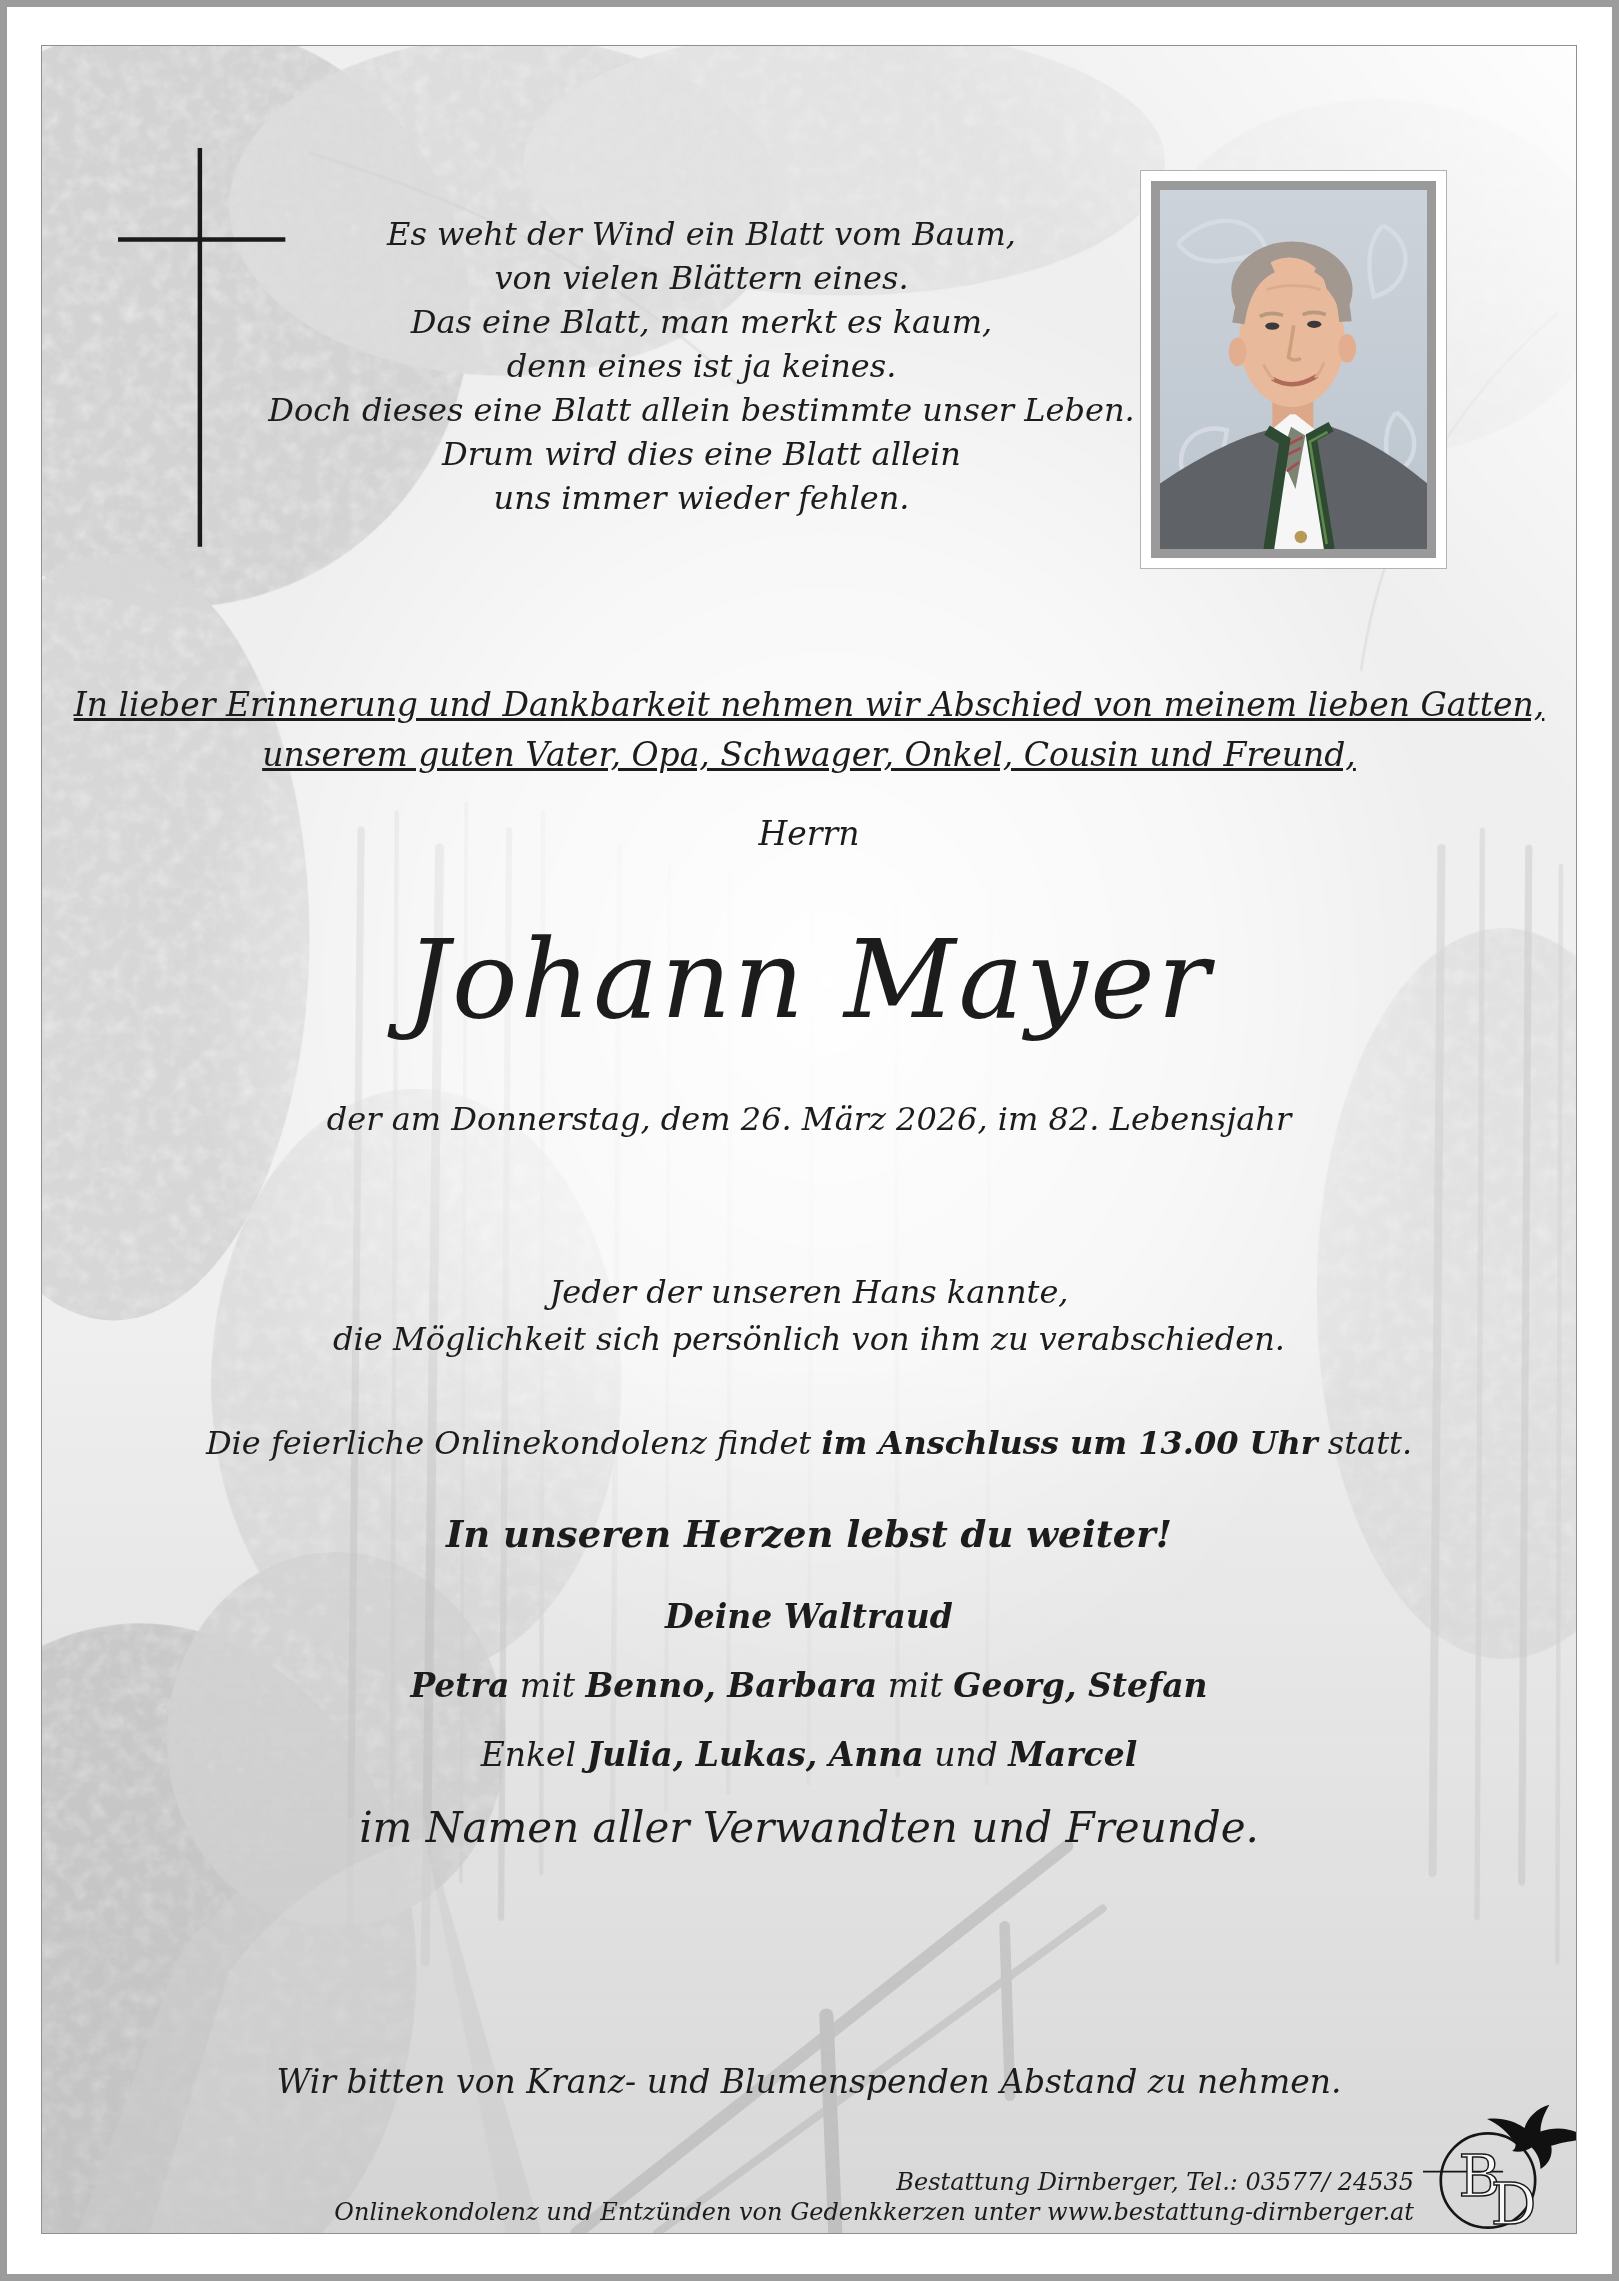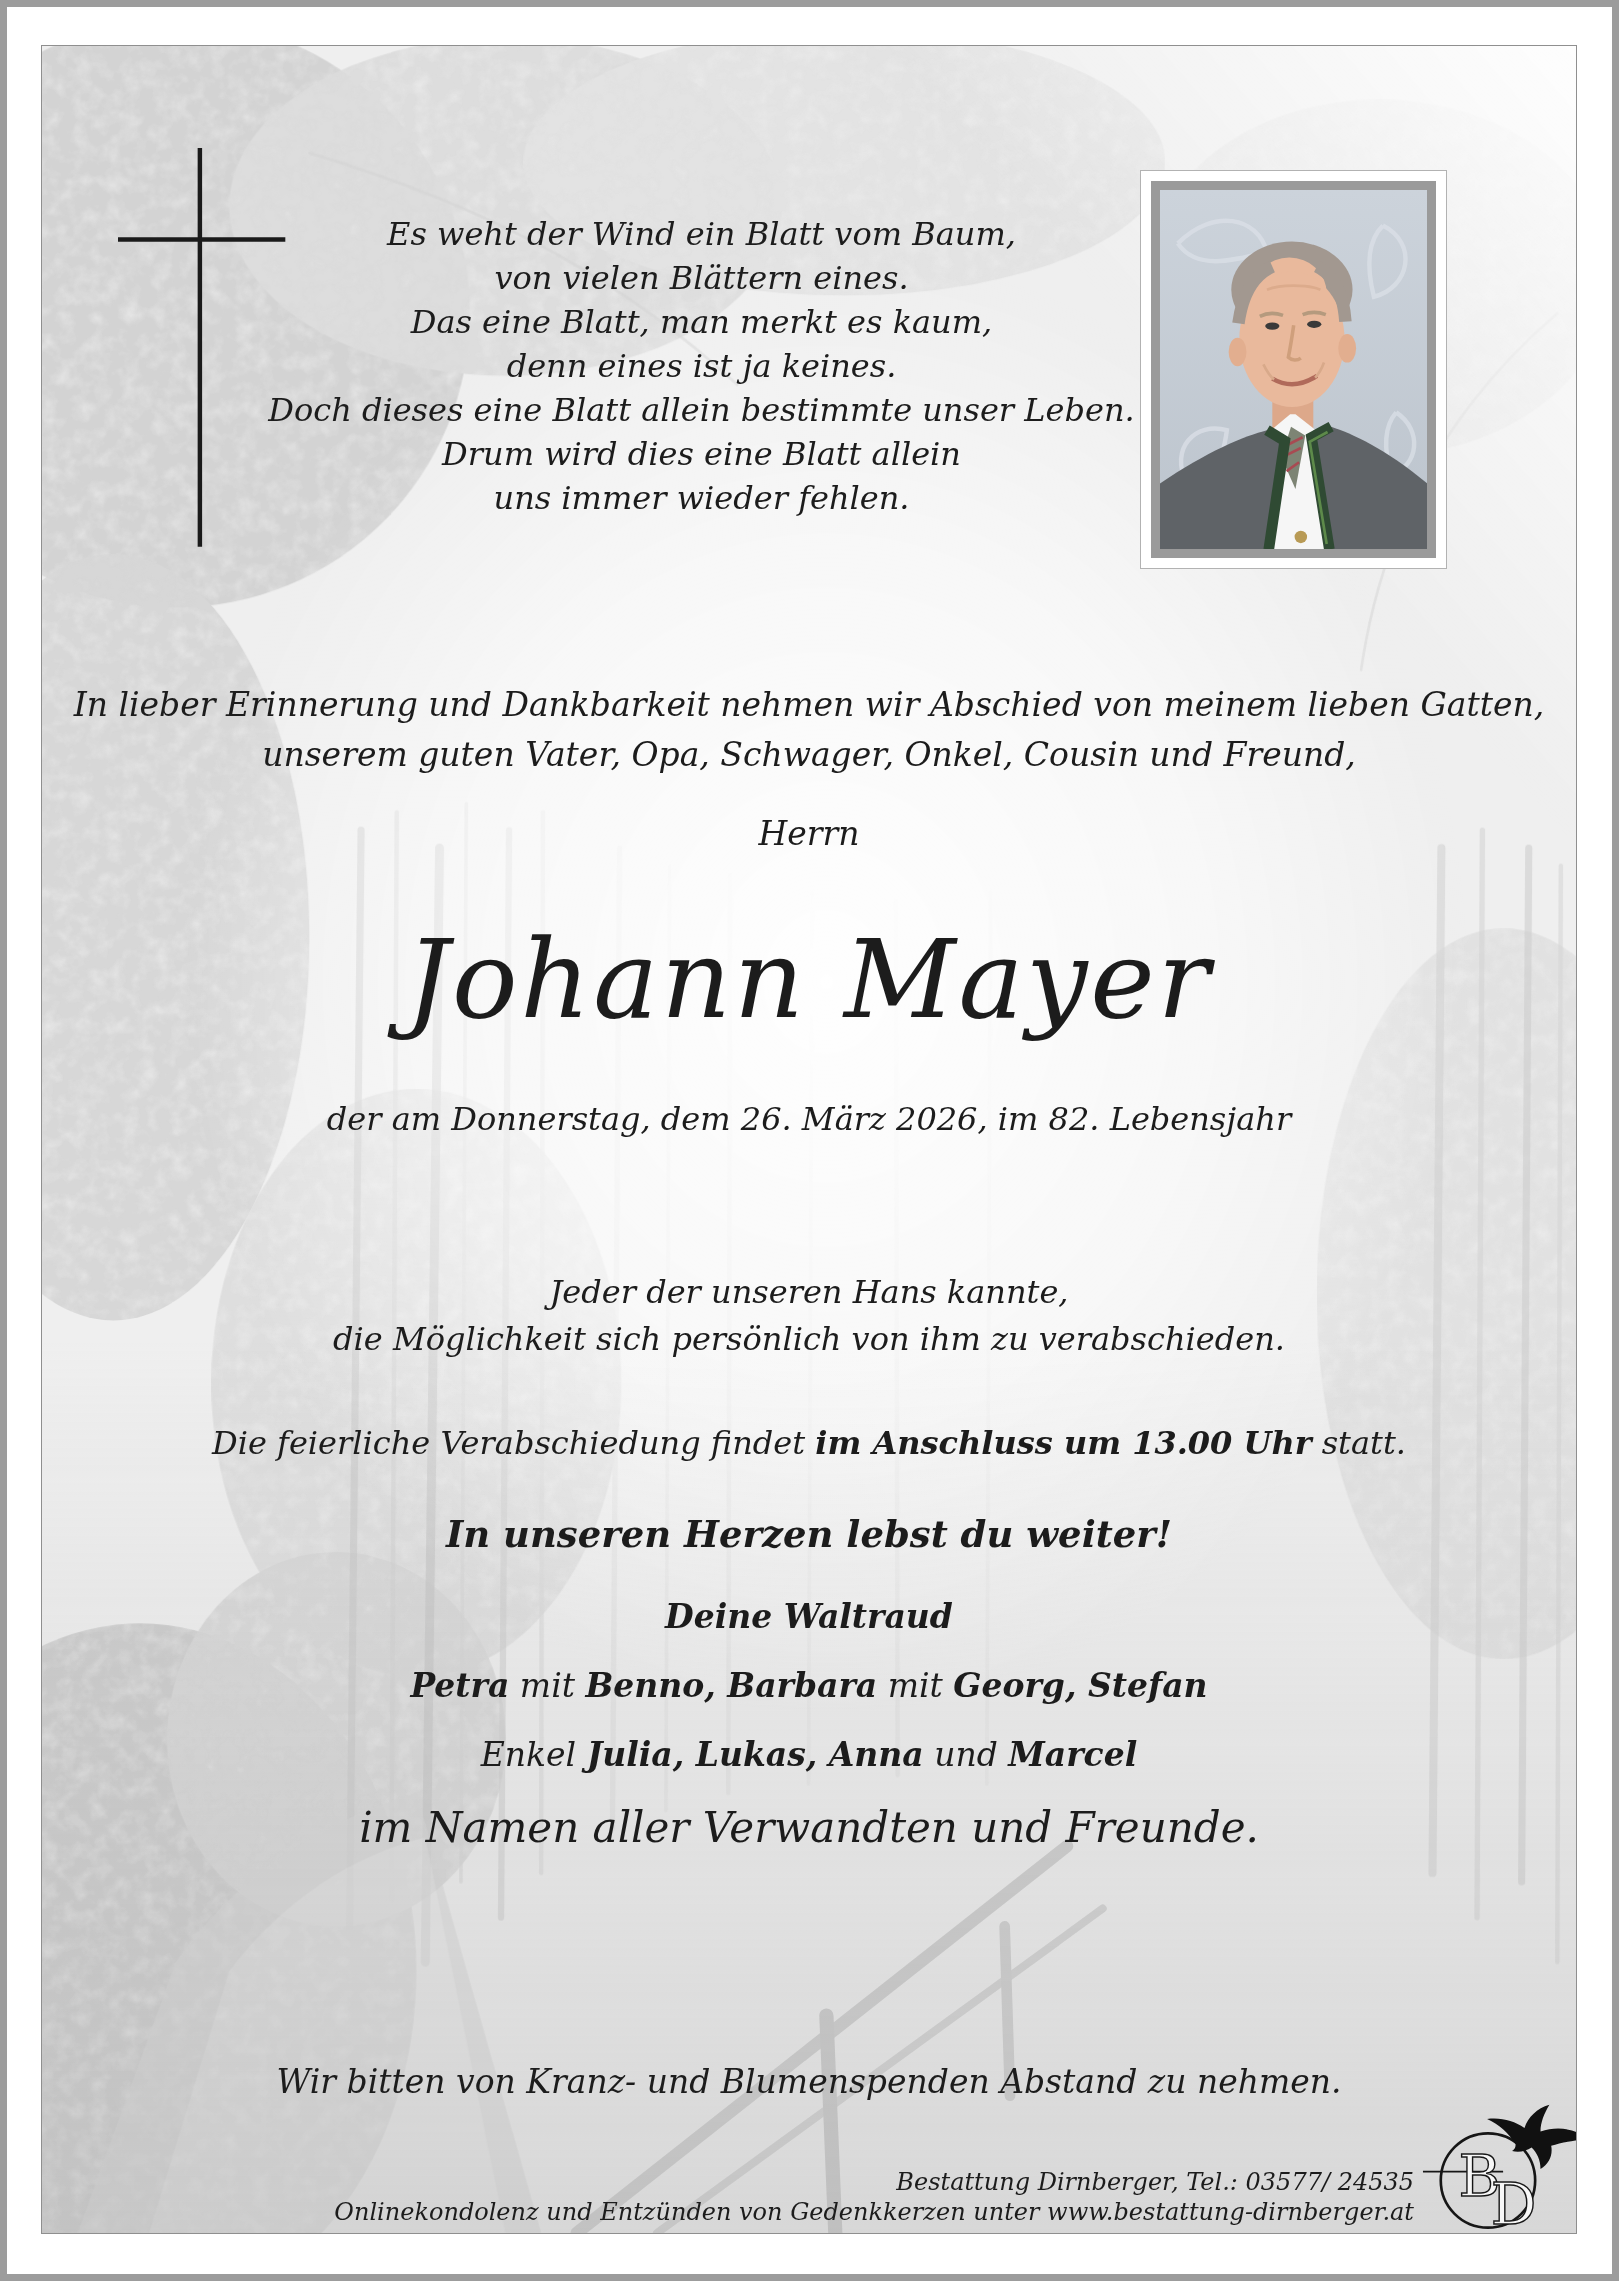--- a/index.html
+++ b/index.html
@@ -12,21 +12,21 @@
     position:absolute;left:34px;top:38px;width:1534px;height:2187px;
     border:1.8px solid #8f8f8f;background:#f6f6f6;overflow:hidden;
   }
   .bg-svg{position:absolute;left:0;top:0;width:100%;height:100%;}
   .cross-wrap{position:absolute;left:76px;top:98px;width:178px;height:419px;}
   .t{position:absolute;left:0;width:100%;text-align:center;font-style:italic;}
   .poem{
     position:absolute;left:51px;top:166px;width:1217px;text-align:center;
     font-style:italic;font-size:32px;line-height:44px;
   }
-  .intro{top:634px;font-size:33px;line-height:50px;}
+  .intro{top:634px;font-size:33px;line-height:50px;text-decoration:underline;}
   .salutation{top:768px;font-size:33px;}
   .name{top:863px;font-size:109px;letter-spacing:2.7px;line-height:1.3;}
   .death{top:1050px;font-size:32px;line-height:47px;}
   .viewing{top:1223px;font-size:32px;line-height:47px;}
   .farewell{top:1378px;font-size:32px;}
   .motto{top:1466px;font-size:37px;font-weight:bold;}
   .widow{top:1551px;font-size:33px;font-weight:bold;}
   .children{top:1620px;font-size:33px;}
   .grandchildren{top:1689px;font-size:33px;}
   .closing{top:1757px;font-size:42px;}
@@ -208,21 +208,21 @@
 
     <div class="t death">
       <div>der am Donnerstag, dem 26. März 2026, im 82. Lebensjahr</div>
     </div>
 
     <div class="t viewing">
       <div>Jeder der unseren Hans kannte,</div>
       <div>die Möglichkeit sich persönlich von ihm zu verabschieden.</div>
     </div>
 
-    <div class="t farewell"><span>Die feierliche Verabschiedung findet </span><span class="b">im Anschluss um 13.00 Uhr</span><span> statt.</span></div>
+    <div class="t farewell"><span>Die feierliche Onlinekondolenz findet </span><span class="b">im Anschluss um 13.00 Uhr</span><span> statt.</span></div>
 
     <div class="t motto">In unseren Herzen lebst du weiter!</div>
 
     <div class="t widow">Deine Waltraud</div>
 
     <div class="t children"><span class="b">Petra</span><span> mit </span><span class="b">Benno, Barbara</span><span> mit </span><span class="b">Georg, Stefan</span></div>
 
     <div class="t grandchildren"><span>Enkel </span><span class="b">Julia, Lukas, Anna</span><span> und </span><span class="b">Marcel</span></div>
 
     <div class="t closing">im Namen aller Verwandten und Freunde.</div>

